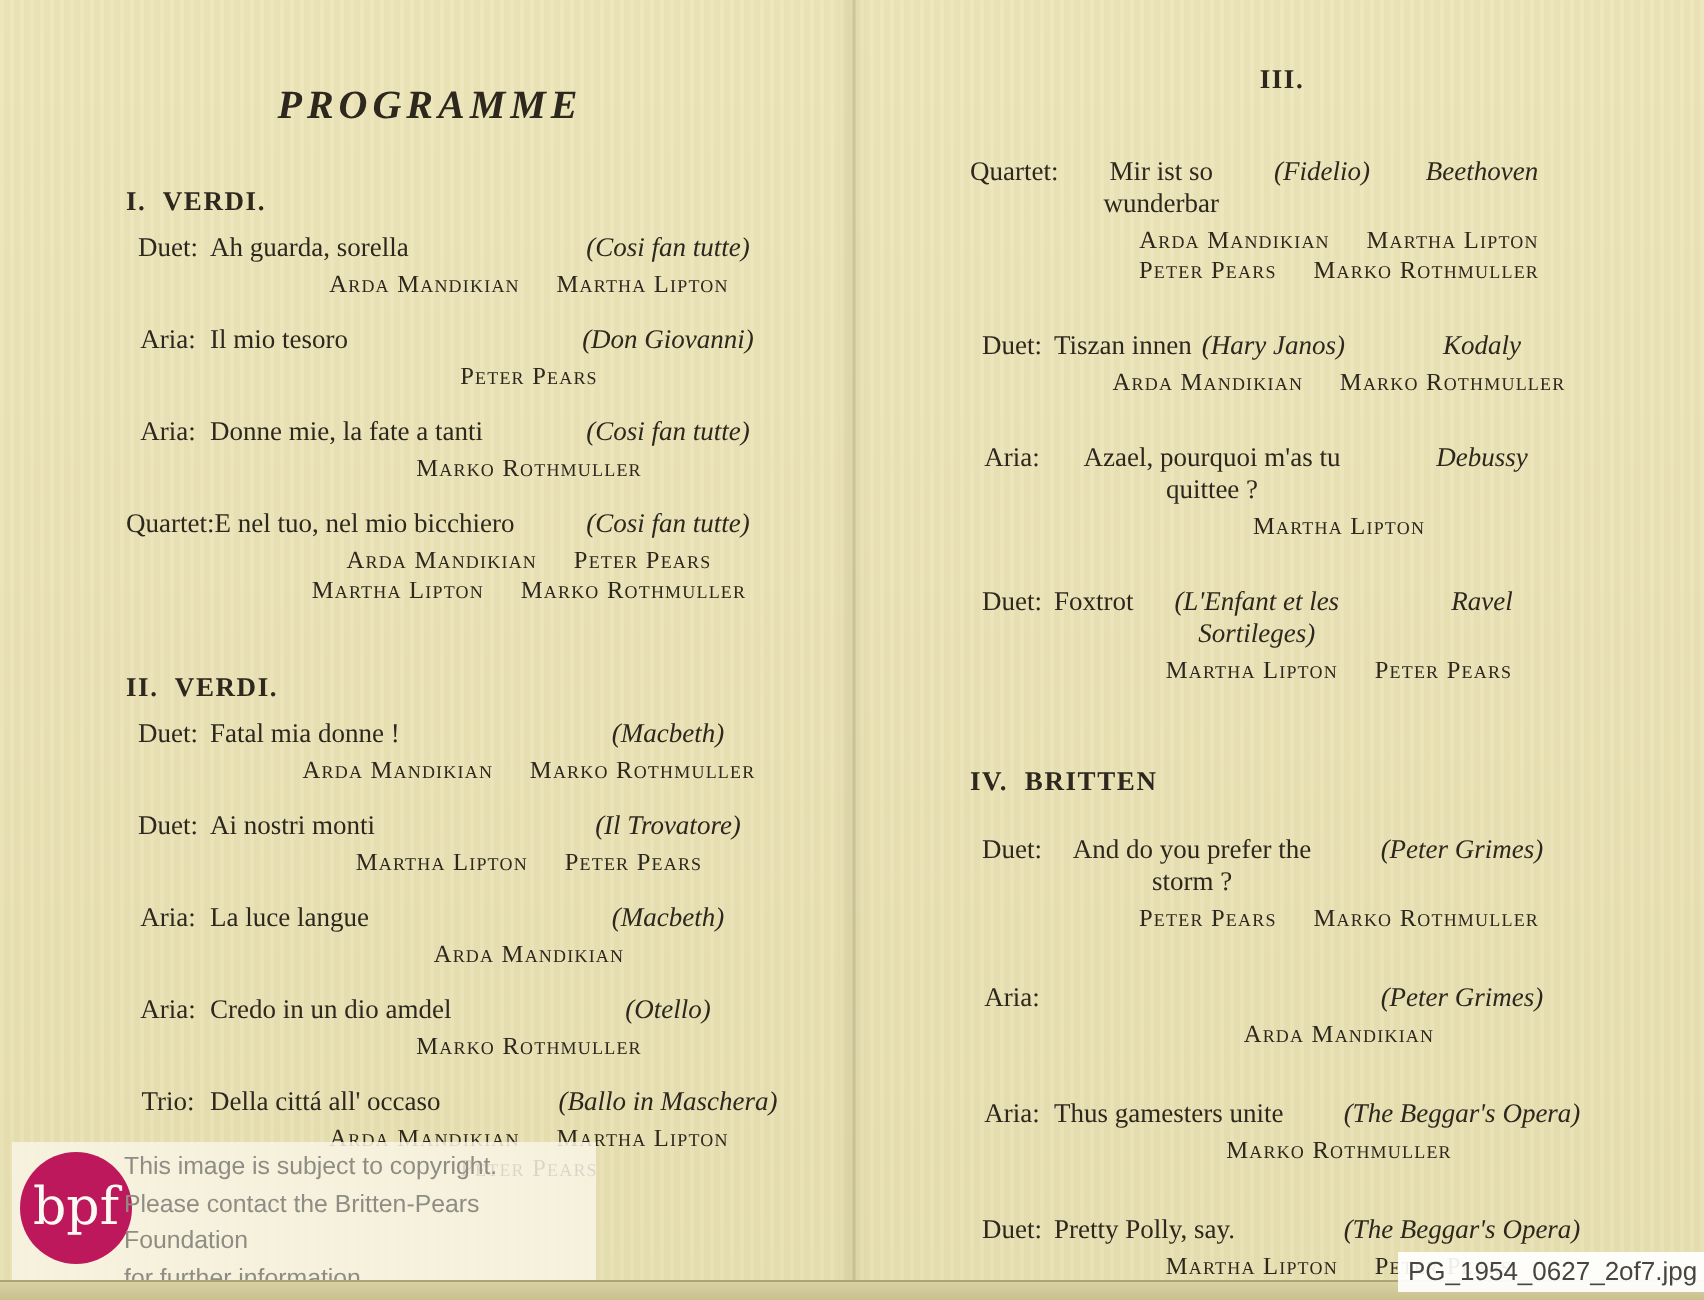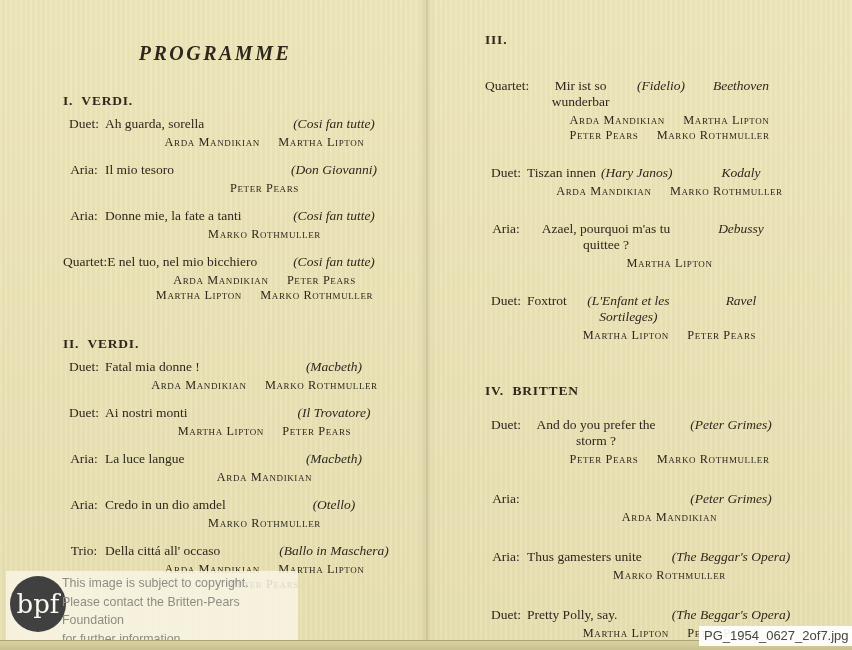--- a/index.html
+++ b/index.html
@@ -35,21 +35,21 @@
     font-size:20px;letter-spacing:2.5px;
     text-align:center;padding-right:42px;
     height:18px;line-height:18px;
   }
   .sec-heading{
     font-weight:700;letter-spacing:0.8px;
     line-height:16px;margin-bottom:7px;white-space:pre-wrap;
   }
   .col-left .sec-1 .sec-heading{margin-top:31px;}
   .col-left .sec-2 .sec-heading{margin-top:33px;}
-  .col-right .sec-3 .sec-heading{margin-bottom:30px;}
+  .col-right .sec-3 .sec-heading{margin-bottom:30px;text-align:center;}
   .col-right .sec-4 .sec-heading{margin-top:40px;margin-bottom:18px;}
 
   .item{margin-bottom:12px;text-align:center;}
   .col-right .sec-3 .item{margin-bottom:22px;}
   .col-right .sec-4 .item{margin-bottom:24px;}
   .head{display:flex;align-items:baseline;line-height:16px;}
   .lbl{min-width:42px;flex-shrink:0;}
   .ttl{white-space:pre-wrap;}
   .src{margin-left:auto;width:150px;flex-shrink:0;font-style:italic;white-space:pre-wrap;}
   .col-right .src{width:132px;}
@@ -63,21 +63,21 @@
 
   .watermark{
     position:absolute;left:6px;top:571px;width:292px;height:74px;
     background:rgba(249,245,229,0.85);
     display:flex;align-items:center;
     font-family:"Liberation Sans", sans-serif;
     color:#8e8d84;
   }
   .bpf-circle{
     position:absolute;left:4px;top:5px;width:56px;height:56px;border-radius:50%;
-    background:#404040;display:flex;align-items:center;justify-content:center;
+    background:#be185d;display:flex;align-items:center;justify-content:center;
   }
   .bpf-text{
     font-family:"DejaVu Serif", serif;color:#fbfaf2;font-size:26px;line-height:26px;
   }
   .wm-lines{position:absolute;left:56px;top:3px;width:220px;}
   .wm-line{font-size:12.4px;line-height:18.6px;}
   .filename-label{
     position:absolute;left:699px;top:626px;height:20px;
     background:rgba(255,255,255,0.92);
     font-family:"Liberation Sans", sans-serif;font-size:13px;line-height:20px;

